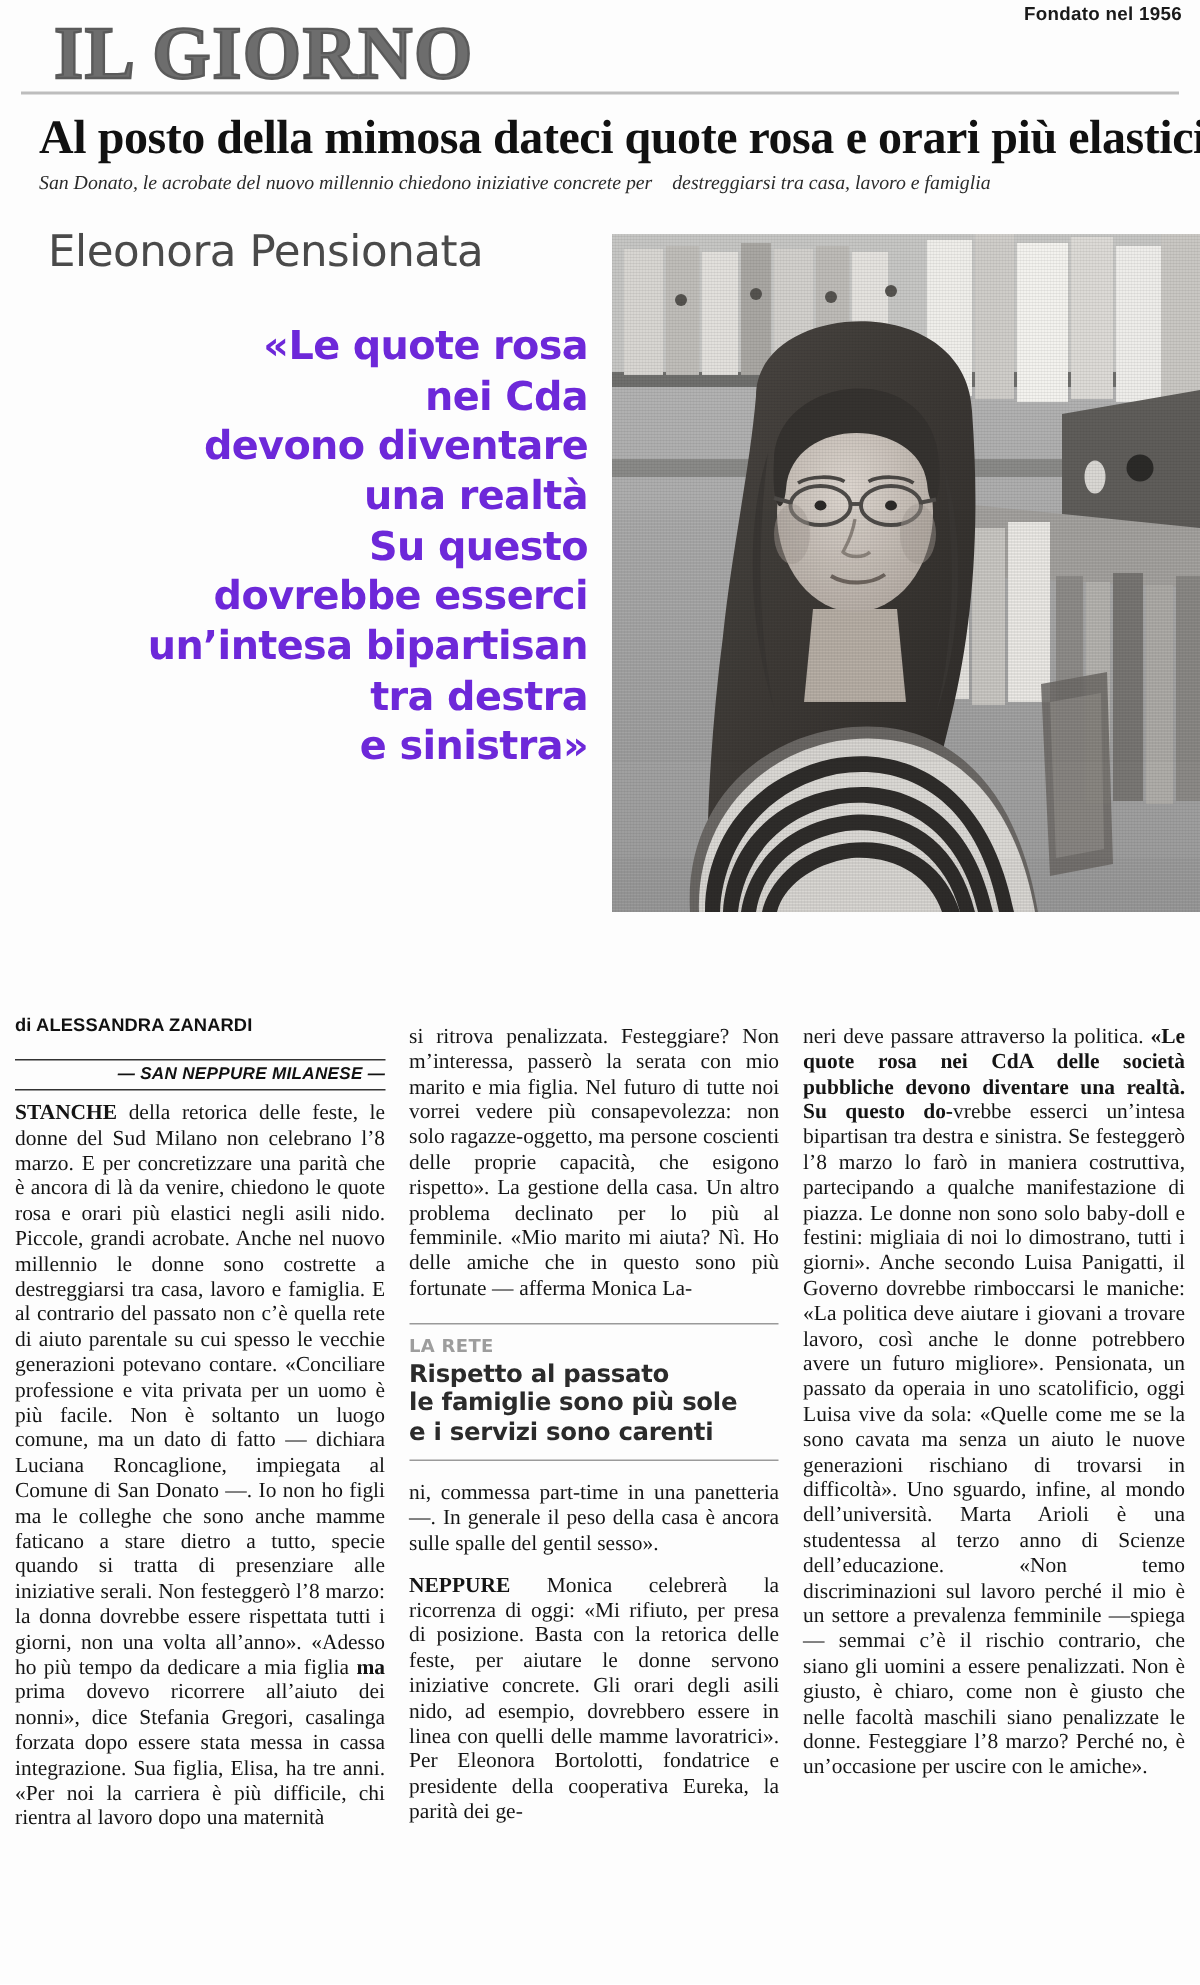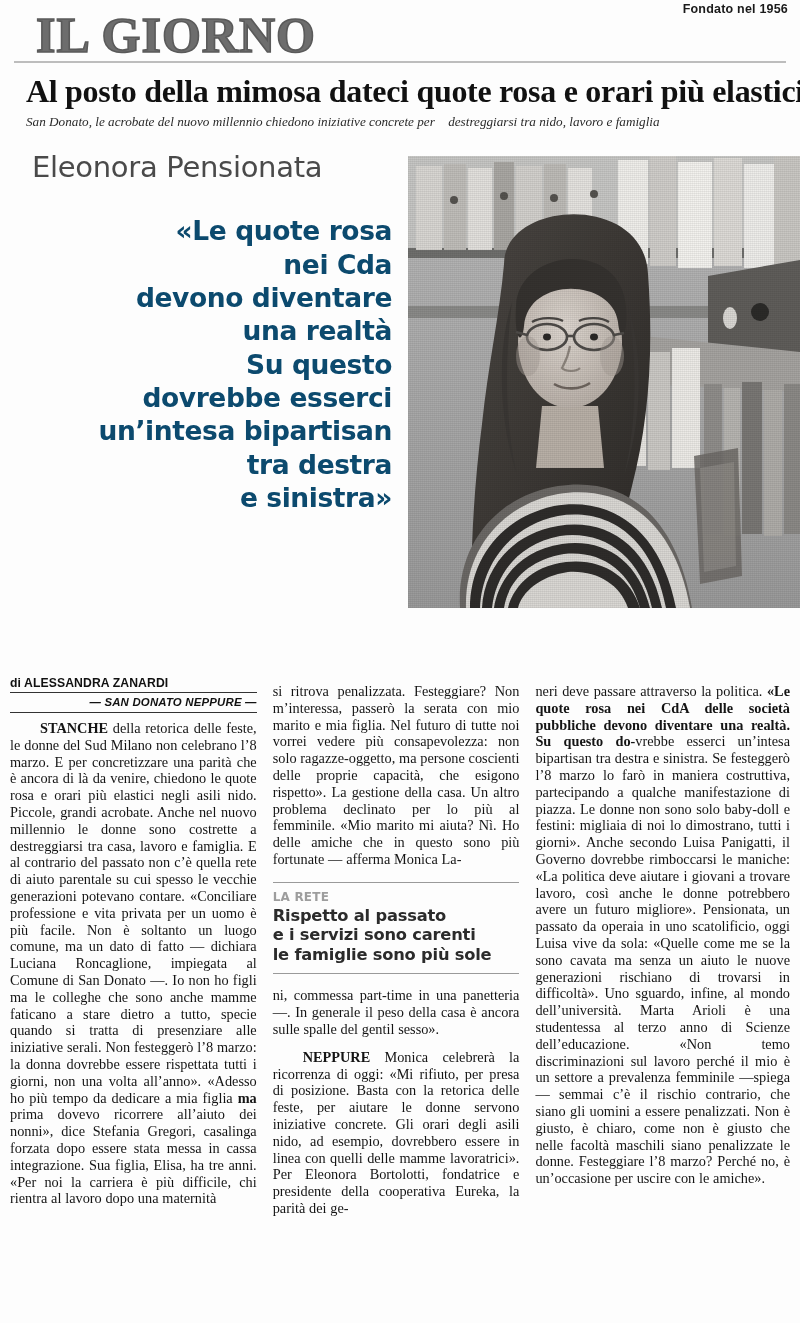--- a/index.html
+++ b/index.html
@@ -88,21 +88,21 @@
     color: #4a4a4a;
     text-align: left;
     letter-spacing: -.3px;
     white-space: nowrap;
   }
   .pull-quote {
     margin-top: 30px;
     font-weight: bold;
     font-size: 26.5px;
     line-height: 1.26;
-    color: #0c4a6e;
+    color: #6d28d9;
     letter-spacing: -.4px;
     text-align: right;
   }
   .photo {
     position: absolute;
     left: 398px; top: 5px;
     width: 392px; height: 452px;
     overflow: hidden;
     background: #8e8e8e;
   }
@@ -128,21 +128,21 @@
   }
   .col { width: 250px; position: relative; }
   .col:last-child { width: 258px; }
 
   .byline {
     font-family: "Liberation Sans", sans-serif;
     font-weight: bold;
     font-size: 12.2px;
     letter-spacing: .1px;
     color: #111;
-    padding-bottom: 2px;
+    padding-bottom: 16px;
     border-bottom: 1.2px solid #333;
   }
   .dateline {
     font-family: "Liberation Sans", sans-serif;
     font-weight: bold; font-style: italic;
     font-size: 11.4px;
     letter-spacing: .2px;
     color: #111;
     text-align: right;
     margin-top: 3px;
@@ -155,21 +155,21 @@
     font-size: 14.3px;
     line-height: 1.175;
     text-align: justify;
     margin: 0;
     color: #141414;
     hyphens: none;
     word-spacing: .2px;
   }
   p.body + p.body { margin-top: 11px; }
   .col > p.body:first-of-type { margin-top: 7px; }
-  .lead { font-weight: bold; margin-left: 30px; }
+  .lead { font-weight: bold; }
   .b { font-weight: bold; }
 
   
   .rete-box {
     margin: 14px 0 13px 0;
     border-top: 1.3px solid #9a9a9a;
     border-bottom: 1.3px solid #9a9a9a;
     padding: 7px 0 9px 0;
   }
   .rete-kicker {
@@ -198,21 +198,21 @@
   <div class="masthead">IL GIORNO</div>
   <div class="masthead-rule"></div>
 
   <div class="headline-wrap">
     <div class="headline">
       <span class="hl-b">Al posto della mimosa dateci quote rosa</span>
       <span class="hl-b">e orari più elastici</span>
     </div>
     <div class="subhead">
       <span>San Donato, le acrobate del nuovo millennio chiedono iniziative concrete per</span>
-      <span class="sh-2">destreggiarsi tra nido, lavoro e famiglia</span>
+      <span class="sh-2">destreggiarsi tra casa, lavoro e famiglia</span>
     </div>
   </div>
 
   <div class="feature">
 
     <div class="quote-col">
       <div class="person-name">
         <div>Eleonora Pensionata</div>
       </div>
       <div class="pull-quote" style="white-space: pre-line;">«Le quote rosa
@@ -347,35 +347,35 @@
         </g>
       </svg>
       <div class="grain"></div>
     </div>
   </div>
 
   <div class="cols">
 
     <div class="col">
       <div class="byline">di ALESSANDRA ZANARDI</div>
-      <div class="dateline">— SAN DONATO NEPPURE —</div>
+      <div class="dateline">— SAN NEPPURE MILANESE —</div>
       <p class="body">
         <span class="lead">STANCHE</span><span> della retorica delle feste, le donne del Sud Milano non celebrano l’8 marzo. E per concretizzare una parità che è ancora di là da venire, chiedono le quote rosa e orari più elastici negli asili nido. Piccole, grandi acrobate. Anche nel nuovo millennio le donne sono costrette a destreggiarsi tra casa, lavoro e famiglia. E al contrario del passato non c’è quella rete di aiuto parentale su cui spesso le vecchie generazioni potevano contare. «Conciliare professione e vita privata per un uomo è più facile. Non è soltanto un luogo comune, ma un dato di fatto — dichiara Luciana Roncaglione, impiegata al Comune di San Donato —. Io non ho figli ma le colleghe che sono anche mamme faticano a stare dietro a tutto, specie quando si tratta di presenziare alle iniziative serali. Non festeggerò l’8 marzo: la donna dovrebbe essere rispettata tutti i giorni, non una volta all’anno». «Adesso ho più tempo da dedicare a mia figlia </span><span class="b">ma</span><span> prima dovevo ricorrere all’aiuto dei nonni», dice Stefania Gregori, casalinga forzata dopo essere stata messa in cassa integrazione. Sua figlia, Elisa, ha tre anni. «Per noi la carriera è più difficile, chi rientra al lavoro dopo una maternità</span>
       </p>
     </div>
 
     <div class="col">
       <p class="body">si ritrova penalizzata. Festeggiare? Non m’interessa, passerò la serata con mio marito e mia figlia. Nel futuro di tutte noi vorrei vedere più consapevolezza: non solo ragazze-oggetto, ma persone coscienti delle proprie capacità, che esigono rispetto». La gestione della casa. Un altro problema declinato per lo più al femminile. «Mio marito mi aiuta? Nì. Ho delle amiche che in questo sono più fortunate — afferma Monica La-</p>
 
       <div class="rete-box">
         <div class="rete-kicker">LA RETE</div>
         <div class="rete-title">
           <div>Rispetto al passato</div>
+          <div>le famiglie sono più sole</div>
           <div>e i servizi sono carenti</div>
-          <div>le famiglie sono più sole</div>
         </div>
       </div>
 
       <p class="body">ni, commessa part-time in una panetteria —. In generale il peso della casa è ancora sulle spalle del gentil sesso».</p>
       <p class="body">
         <span class="lead">NEPPURE</span><span> Monica celebrerà la ricorrenza di oggi: «Mi rifiuto, per presa di posizione. Basta con la retorica delle feste, per aiutare le donne servono iniziative concrete. Gli orari degli asili nido, ad esempio, dovrebbero essere in linea con quelli delle mamme lavoratrici». Per Eleonora Bortolotti, fondatrice e presidente della cooperativa Eureka, la parità dei ge-</span>
       </p>
     </div>
 
     <div class="col">

